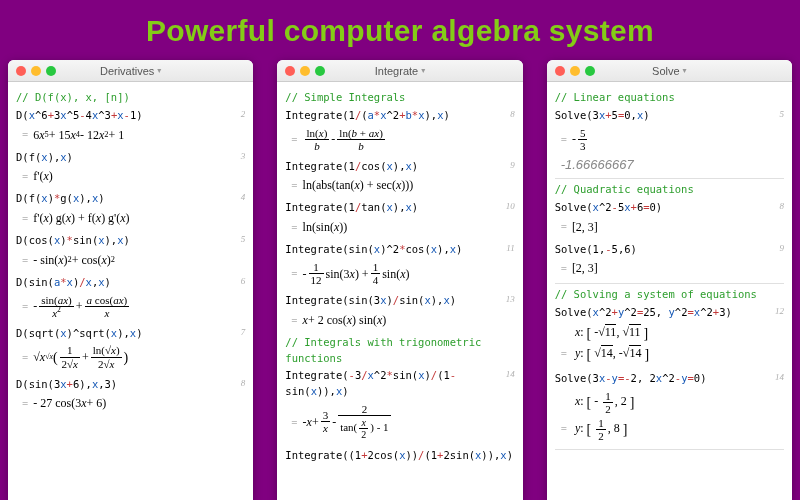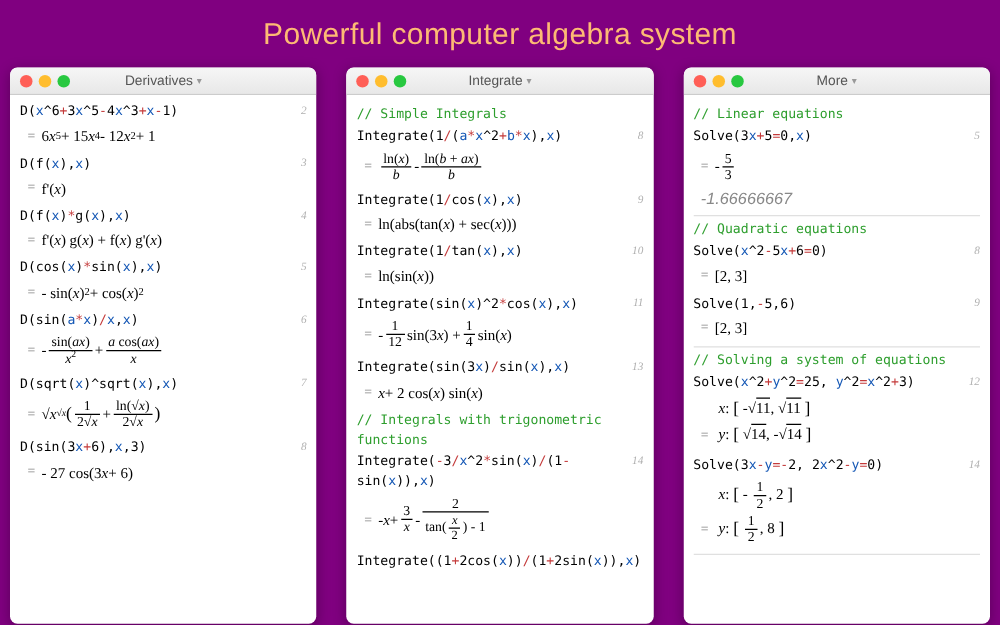--- a/index.html
+++ b/index.html
@@ -1,17 +1,17 @@
 <!DOCTYPE html>
 <html><head>
 <meta charset="utf-8">
 <style>
 *{margin:0;padding:0;box-sizing:border-box}
 body{background:#800080;font-family:-apple-system,BlinkMacSystemFont,"Segoe UI",sans-serif;width:800px;height:500px;overflow:hidden}
-.tagline{color:#fdba74;text-align:center;font-size:24px;font-weight:400;padding:14px 0 12px 0;letter-spacing:0.3px}
+.tagline{color:#84cc16;text-align:center;font-size:30px;font-weight:700;padding:14px 0 12px 0;letter-spacing:0.3px}
 .panes{display:flex;gap:24px;padding:0 8px}
 .pane{flex:1;background:#fff;border-radius:6px;box-shadow:0 2px 10px rgba(0,0,0,0.3);overflow:hidden;display:flex;flex-direction:column;height:445px}
 .tb{display:flex;align-items:center;background:linear-gradient(#f6f6f6,#e8e8e8);height:22px;border-bottom:1px solid #ccc;position:relative;padding:0 8px}
 .dots{display:flex;gap:5px}
 .dot{width:10px;height:10px;border-radius:50%}
 .r{background:#ff5f57}
 .y{background:#ffbd2e}
 .g{background:#28c840}
 .ttl{position:absolute;left:50%;transform:translateX(-50%);font-size:11px;color:#555;display:flex;align-items:center;gap:3px}
 .chev{font-size:8px;color:#999}
@@ -46,20 +46,21 @@
       <div class="dot r"></div>
       <div class="dot y"></div>
       <div class="dot g"></div>
     </div>
     <div class="ttl">
           <span>Derivatives</span>
           <span class="chev">▾</span>
         </div>
   </div>
   <div class="body">
+    <div class="cmt">// D(f(x), x, [n])</div>
 
     <div class="row">
           <div class="inp">D(<span class="var">x</span>^6<span class="op">+</span>3<span class="var">x</span>^5<span class="op">-</span>4<span class="var">x</span>^3<span class="op">+</span><span class="var">x</span><span class="op">-</span>1)<span class="ln">2</span></div>
     <div class="out"><span class="eq">=</span> 6<i class="v">x</i><sup>5</sup> + 15<i class="v">x</i><sup>4</sup> - 12<i class="v">x</i><sup>2</sup> + 1</div>
         </div>
 
     <div class="row">
           <div class="inp">D(f(<span class="var">x</span>),<span class="var">x</span>)<span class="ln">3</span></div>
     <div class="out"><span class="eq">=</span> f'(<i class="v">x</i>)</div>
         </div>
@@ -179,21 +180,21 @@
 </div>
 
 <div class="pane">
   <div class="tb">
     <div class="dots">
       <div class="dot r"></div>
       <div class="dot y"></div>
       <div class="dot g"></div>
     </div>
     <div class="ttl">
-          <span>More</span>
+          <span>Solve</span>
           <span class="chev">▾</span>
         </div>
   </div>
   <div class="body">
     <div class="cmt">// Linear equations</div>
 
     <div class="row">
           <div class="inp">Solve(3<span class="var">x</span><span class="op">+</span>5<span class="op">=</span>0,<span class="var">x</span>)<span class="ln">5</span></div>
     <div class="out"><span class="eq">=</span> - <span class="frac">
               <span>5</span>

